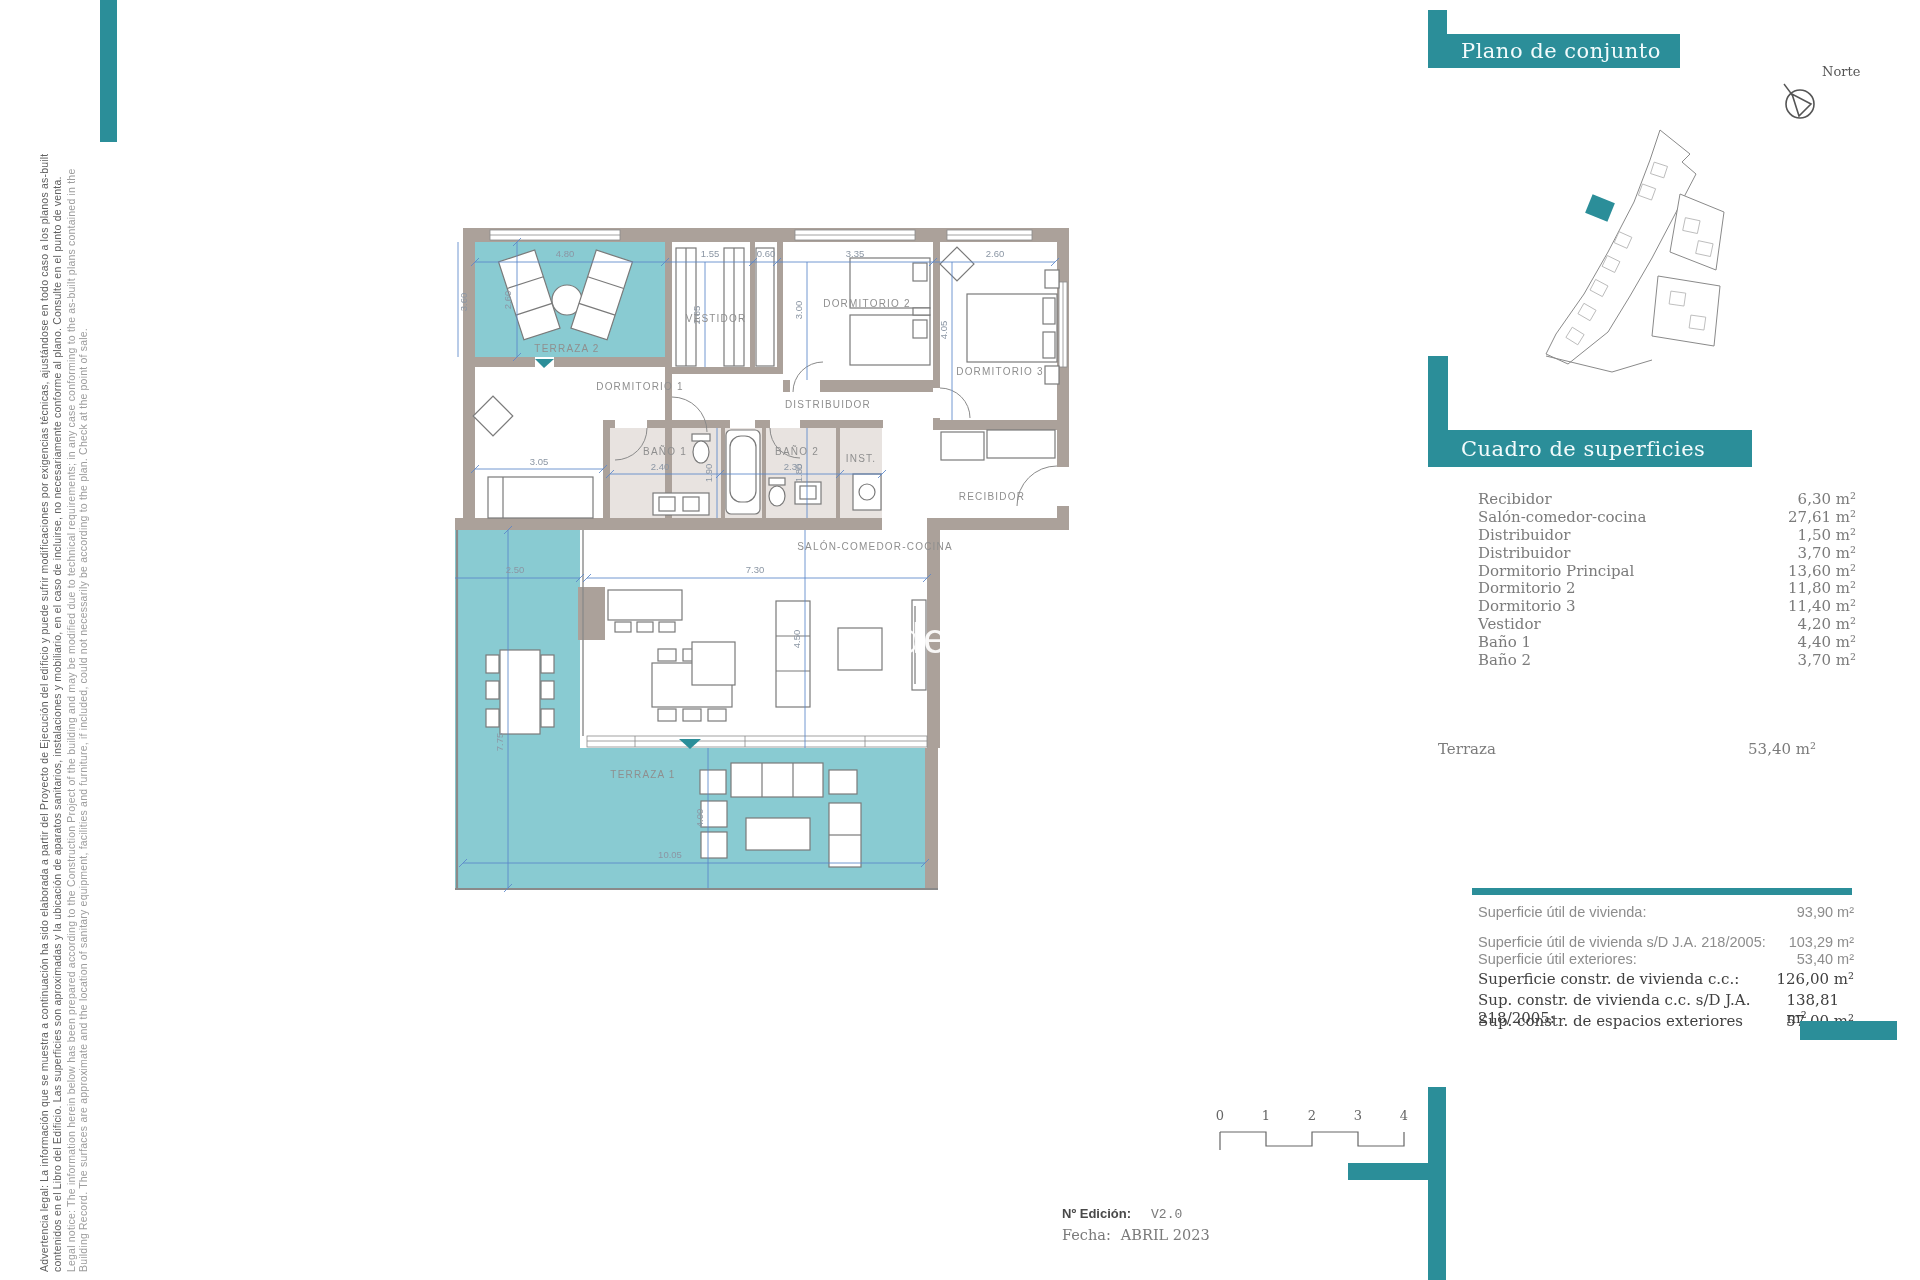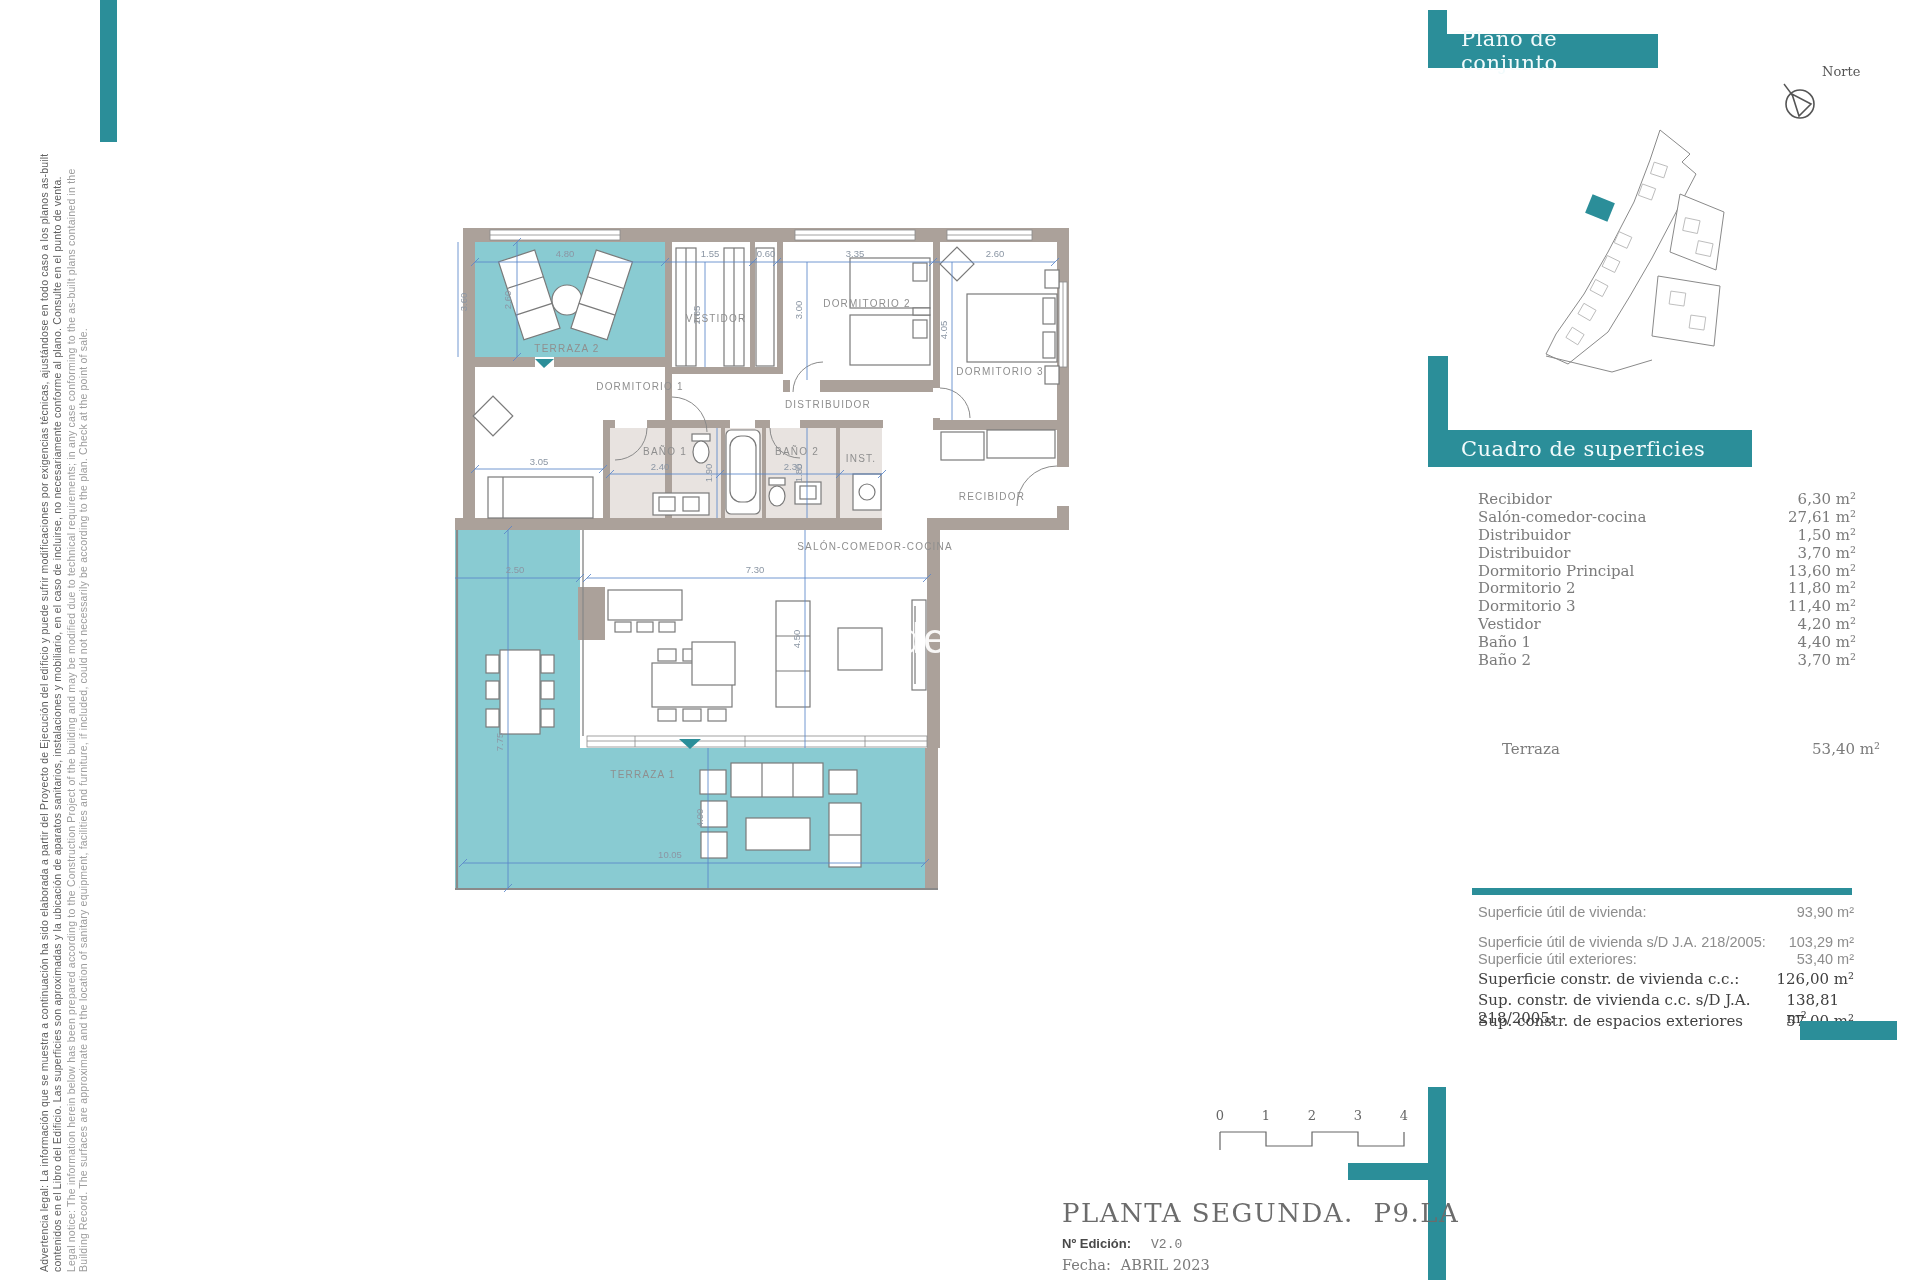--- a/index.html
+++ b/index.html
@@ -311,21 +311,21 @@
     <text class="rl" x="406" y="240" text-anchor="middle">INST.</text>
     <text class="rl" x="537" y="278" text-anchor="middle">RECIBIDOR</text>
     <text class="rl" x="420" y="328" text-anchor="middle">SALÓN-COMEDOR-COCINA</text>
     <text class="rl" x="188" y="556" text-anchor="middle">TERRAZA 1</text>
   </g>
 </svg>
 
 <div class="abs wmark" style="left:898px;top:615px;">de</div>
 
 <div class="abs teal" style="left:1428px;top:10px;width:19px;height:24px;"></div>
-<div class="abs band" style="left:1428px;top:34px;width:230px;height:34px;">
+<div class="abs band" style="left:1428px;top:34px;width:252px;height:34px;">
   <span>Plano de conjunto</span>
 </div>
 
 <svg class="abs" style="left:1778px;top:58px;" width="130" height="76" viewBox="0 0 130 76">
   <text class="nor" x="44" y="18">Norte</text>
   <circle cx="22" cy="46" r="14" fill="none" stroke="#555" stroke-width="1.6"></circle>
   <path d="M14,36 L21,58 L33,46 Z" fill="none" stroke="#555" stroke-width="1.6"></path>
   <line x1="6" y1="26" x2="15" y2="38" stroke="#555" stroke-width="1.4"></line>
 </svg>
 
@@ -391,21 +391,21 @@
   <div class="srow">
       <span>Baño 1</span>
       <span>4,40 m²</span>
     </div>
   <div class="srow">
       <span>Baño 2</span>
       <span>3,70 m²</span>
     </div>
 </div>
 
-<div class="abs trow" style="left:1502px;top:740px;">
+<div class="abs trow" style="left:1438px;top:740px;">
   <span>Terraza</span>
   <span>53,40 m²</span>
 </div>
 
 <div class="abs teal" style="left:1472px;top:888px;width:380px;height:7px;"></div>
 <div class="abs" style="left:1478px;top:904px;width:376px;">
   <div class="g1row">
       <span>Superficie útil de vivienda:</span>
       <span>93,90 m²</span>
     </div>
@@ -440,20 +440,19 @@
   <text class="sct" x="98" y="16" text-anchor="middle">2</text>
   <text class="sct" x="144" y="16" text-anchor="middle">3</text>
   <text class="sct" x="190" y="16" text-anchor="middle">4</text>
   <path d="M6,28 V46 M6,28 H52 V42 H98 V28 H144 V42 H190 V28" fill="none" stroke="#666" stroke-width="1.2"></path>
 </svg>
 
 <div class="abs teal" style="left:1348px;top:1163px;width:80px;height:17px;"></div>
 <div class="abs teal" style="left:1428px;top:1087px;width:18px;height:193px;"></div>
 
 <div class="abs" style="left:1062px;top:1198px;">
-  <div class="ptitle">PLANTA SEGUNDA.  P9.LA</div>
   <div style="margin-top:6px;">
     <span class="elabel">Nº Edición:</span><span class="evalue">V2.0</span>
   </div>
   <div style="margin-top:4px;">
     <span class="flabel">Fecha:</span><span class="fvalue">ABRIL 2023</span>
   </div>
 </div>
 
 </body></html>

